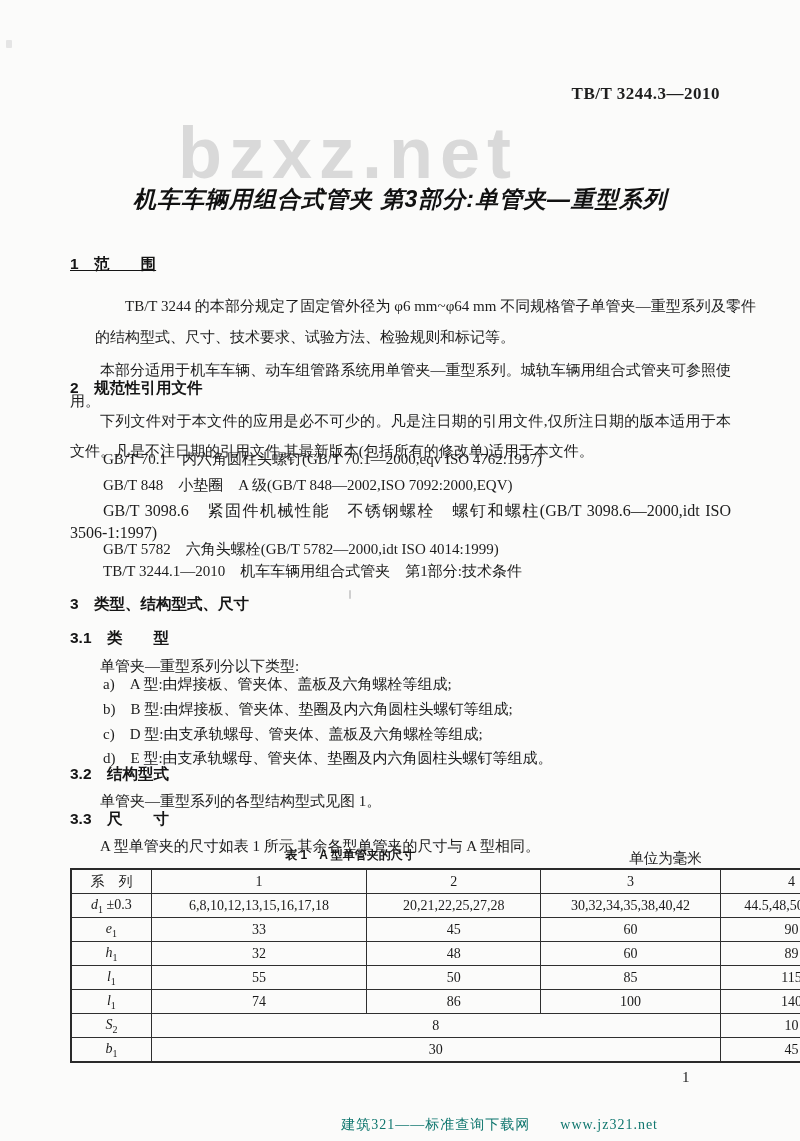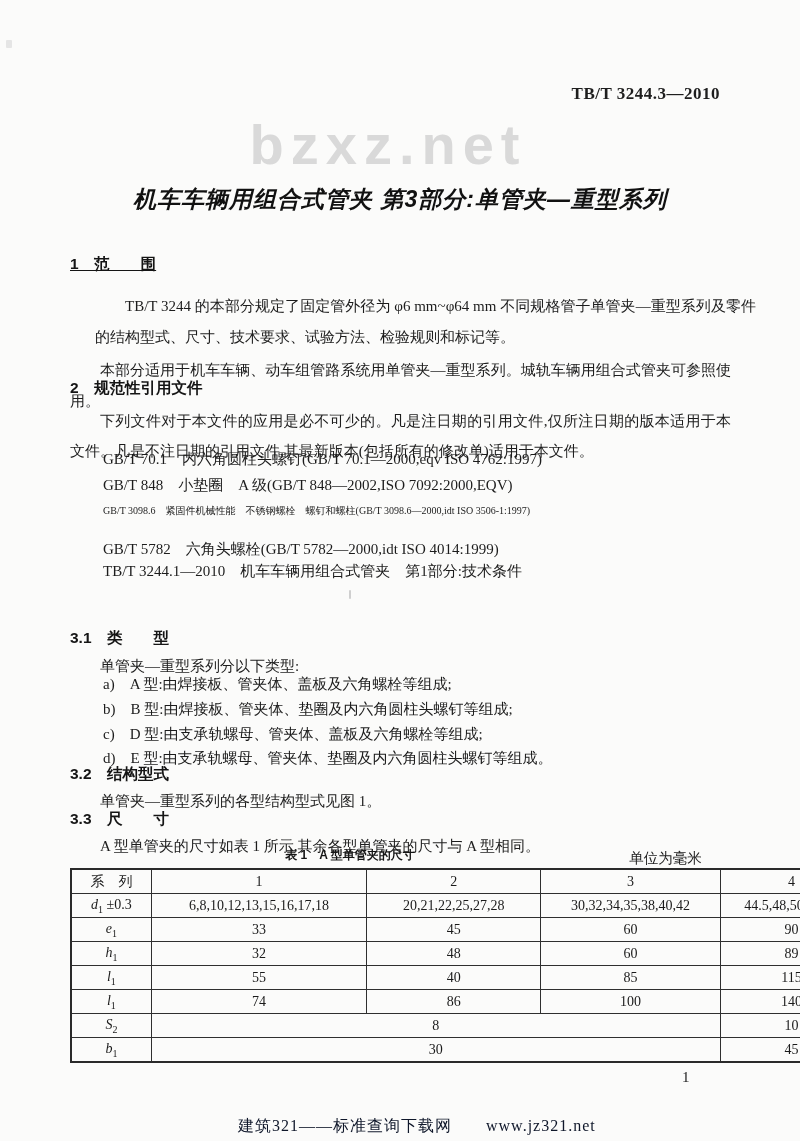--- a/index.html
+++ b/index.html
@@ -14,42 +14,42 @@
   }
   .abs{position:absolute;}
   .doc-number{
     top:84px;right:80px;
     font-weight:bold;font-size:17px;letter-spacing:0.5px;
     font-family:"Liberation Serif","DejaVu Serif",serif;
   }
   .watermark-center{
     top:112px;left:178px;width:420px;
     font-family:"Liberation Sans","DejaVu Sans",sans-serif;
-    font-weight:bold;font-size:56px;letter-spacing:7px;
-    color:#d9d9d9;z-index:0;white-space:nowrap;text-align:center;
+    font-weight:bold;font-size:72px;letter-spacing:7px;
+    color:#d9d9d9;z-index:0;white-space:nowrap;
   }
   .doc-title{
     top:184px;left:0;width:800px;text-align:center;
     font-family:"Liberation Sans","DejaVu Sans",sans-serif;
     font-weight:bold;font-size:23px;letter-spacing:1px;
     color:#111;z-index:2;font-style:italic;
   }
   .heading{
     left:70px;width:661px;
     font-family:"Liberation Sans","DejaVu Sans",sans-serif;
     font-weight:bold;font-size:15.5px;color:#151515;
   }
   .body-text{
     left:70px;width:661px;
     font-size:15px;line-height:31px;
     text-align:justify;color:#1c1c1c;
   }
   .indent{text-indent:2em;}
   .ref-line{left:70px;width:661px;font-size:15px;color:#1c1c1c;padding-left:33px;box-sizing:border-box;}
-  .ref-wrap{left:70px;width:661px;font-size:10px;line-height:21.5px;color:#1c1c1c;text-indent:33px;text-align:justify;}
+  .ref-wrap{left:70px;width:661px;font-size:16px;line-height:21.5px;color:#1c1c1c;text-indent:33px;text-align:justify;}
   .list-item{left:70px;width:661px;font-size:15px;color:#1c1c1c;padding-left:33px;box-sizing:border-box;}
   .tbl-caption{
     top:847px;left:70px;width:560px;text-align:center;
     font-family:"Liberation Sans","DejaVu Sans",sans-serif;
     font-weight:bold;font-size:12px;color:#151515;
   }
   .tbl-unit{
     top:849px;left:600px;width:131px;text-align:center;
     font-size:14.5px;color:#1c1c1c;
   }
@@ -63,21 +63,21 @@
     border:1px solid #2f2f2f;
     text-align:center;vertical-align:middle;
     height:23px;padding:0 2px;
     font-weight:normal;
   }
   table.dim .lbl i{font-style:italic;font-family:"Liberation Serif",serif;}
   table.dim sub{font-size:10px;}
   .page-num{top:1069px;left:682px;font-size:15px;color:#222;}
   .watermark-footer{
     top:1116px;left:238px;width:420px;
-    font-size:16px;color:#0f172a;letter-spacing:1px;white-space:nowrap;
+    font-size:14px;color:#0f766e;letter-spacing:1px;white-space:nowrap;text-align:right;
   }
   .speck{position:absolute;background:#cfcfcf;border-radius:1px;}
 </style>
 </head>
 <body>
 
 <div class="page">
 
   <div class="speck" style="left:6px;top:40px;width:6px;height:8px;opacity:.5;"></div>
   <div class="speck" style="left:349px;top:414px;width:2px;height:9px;"></div>
@@ -94,20 +94,21 @@
   <div class="abs body-text indent" style="top:355px;">本部分适用于机车车辆、动车组管路系统用单管夹—重型系列。城轨车辆用组合式管夹可参照使用。</div>
 
   <div class="abs heading" style="top:378px;">2　规范性引用文件</div>
   <div class="abs body-text indent" style="top:406px;line-height:30px;">下列文件对于本文件的应用是必不可少的。凡是注日期的引用文件,仅所注日期的版本适用于本文件。凡是不注日期的引用文件,其最新版本(包括所有的修改单)适用于本文件。</div>
   <div class="abs ref-line" style="top:450px;">GB/T 70.1　内六角圆柱头螺钉(GB/T 70.1—2000,eqv ISO 4762:1997)</div>
   <div class="abs ref-line" style="top:476px;">GB/T 848　小垫圈　A 级(GB/T 848—2002,ISO 7092:2000,EQV)</div>
   <div class="abs ref-wrap" style="top:500px;">GB/T 3098.6　紧固件机械性能　不锈钢螺栓　螺钉和螺柱(GB/T 3098.6—2000,idt ISO 3506-1:1997)</div>
   <div class="abs ref-line" style="top:540px;">GB/T 5782　六角头螺栓(GB/T 5782—2000,idt ISO 4014:1999)</div>
   <div class="abs ref-line" style="top:562px;">TB/T 3244.1—2010　机车车辆用组合式管夹　第1部分:技术条件</div>
 
+  <div class="abs heading" style="top:594px;">3　类型、结构型式、尺寸</div>
   <div class="abs heading" style="top:628px;">3.1　类　　型</div>
   <div class="abs body-text indent" style="top:651px;">单管夹—重型系列分以下类型:</div>
   <div class="abs list-item" style="top:675px;">a)　A 型:由焊接板、管夹体、盖板及六角螺栓等组成;</div>
   <div class="abs list-item" style="top:700px;">b)　B 型:由焊接板、管夹体、垫圈及内六角圆柱头螺钉等组成;</div>
   <div class="abs list-item" style="top:725px;">c)　D 型:由支承轨螺母、管夹体、盖板及六角螺栓等组成;</div>
   <div class="abs list-item" style="top:749px;">d)　E 型:由支承轨螺母、管夹体、垫圈及内六角圆柱头螺钉等组成。</div>
 
   <div class="abs heading" style="top:764px;">3.2　结构型式</div>
   <div class="abs body-text indent" style="top:786px;">单管夹—重型系列的各型结构型式见图 1。</div>
 
@@ -150,21 +151,21 @@
     <tr>
       <td class="lbl"><i>h</i><sub>1</sub></td>
       <td>32</td>
       <td>48</td>
       <td>60</td>
       <td>89</td>
     </tr>
     <tr>
       <td class="lbl"><i>l</i><sub>1</sub></td>
       <td>55</td>
-      <td>40</td>
+      <td>50</td>
       <td>85</td>
       <td>115</td>
     </tr>
     <tr>
       <td class="lbl"><i>l</i><sub>1</sub></td>
       <td>74</td>
       <td>86</td>
       <td>100</td>
       <td>140</td>
     </tr>

